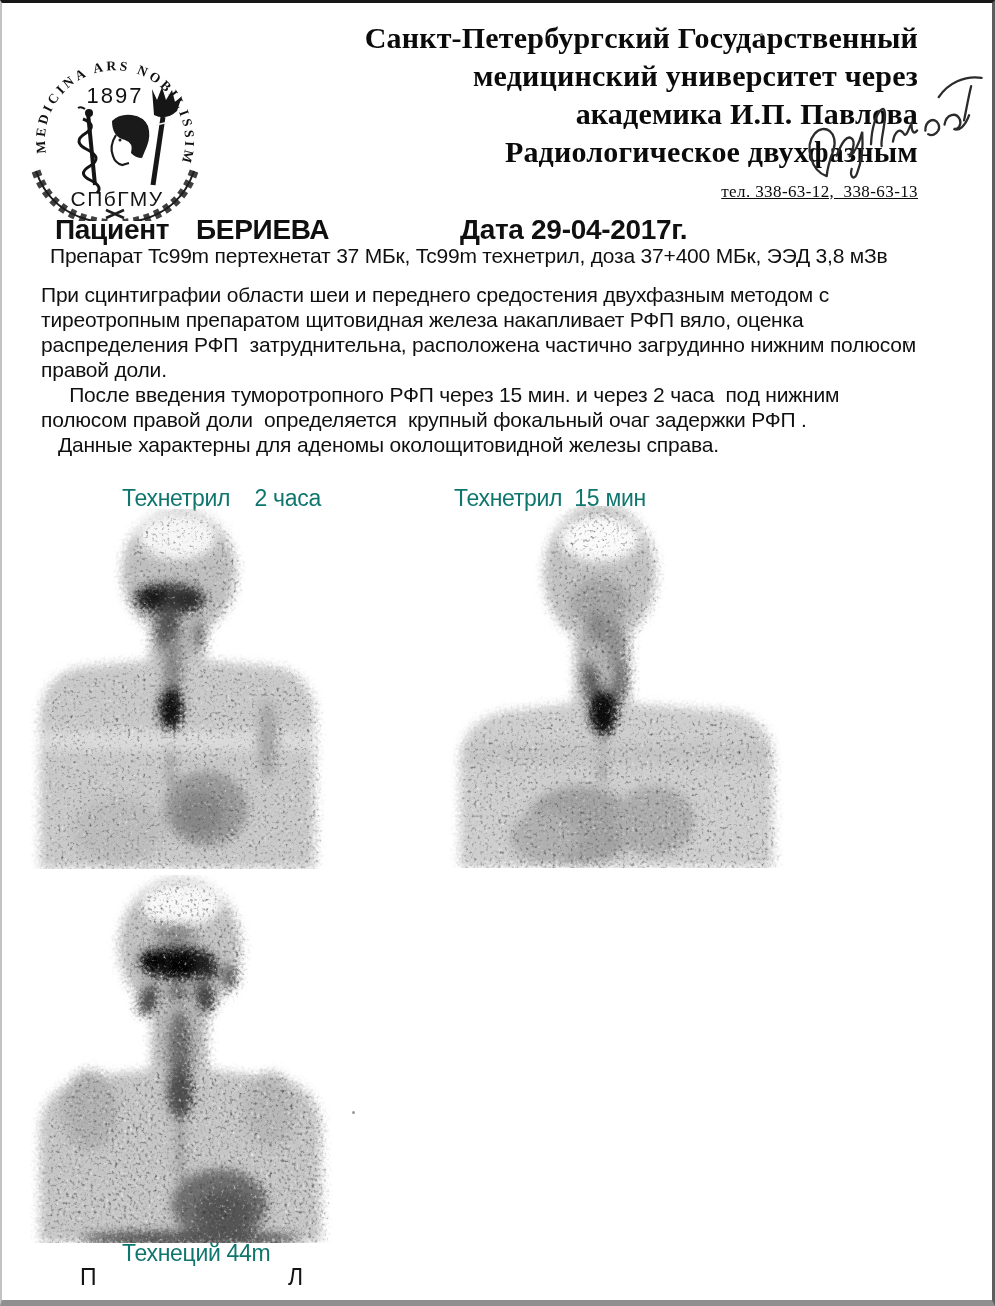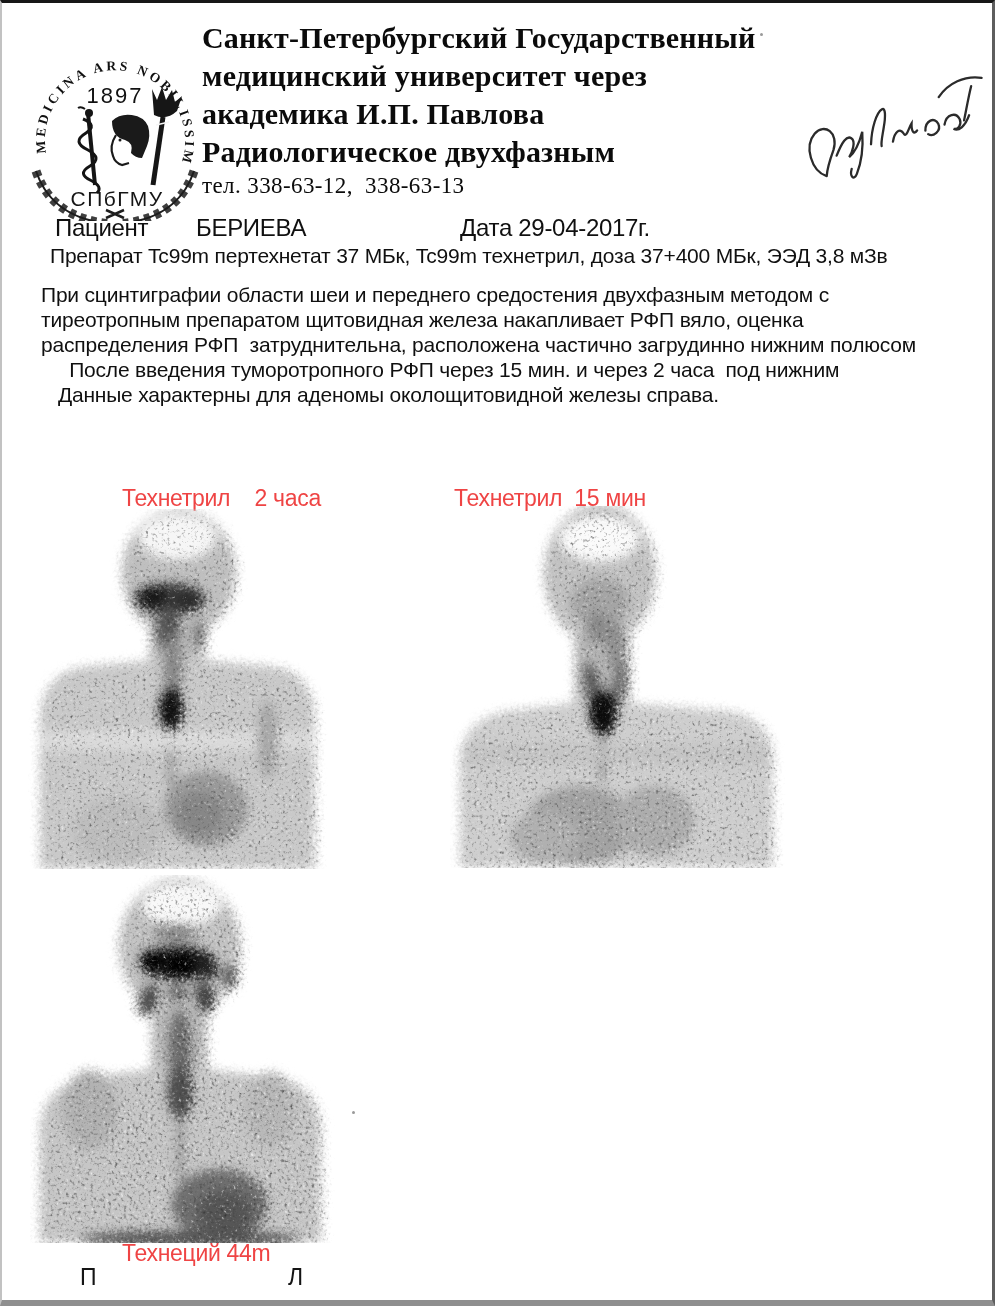--- a/index.html
+++ b/index.html
@@ -6,33 +6,33 @@
   .page {
     position:relative; width:995px; height:1306px; background:#ffffff;
     box-sizing:border-box; overflow:hidden;
     border-style:solid; border-width:3px 3px 6px 2px;
     border-color:#171717 #5e5e5e #8f8f8f #c2c2c2;
     font-family:"Liberation Sans", sans-serif; color:#101010;
   }
   .abs { position:absolute; }
   
   .uni-header {
-    left:200px; top:16px; width:700px; text-align:left;
+    left:216px; top:16px; width:700px; text-align:right;
     font-family:"Liberation Serif", serif; font-weight:bold;
     font-size:30px; line-height:38px; color:#0b0b0b; letter-spacing:0.2px;
   }
   .uni-header .phone {
-    font-weight:normal; font-size:23px; line-height:30px; margin-top:0;
-    white-space:pre; letter-spacing:0.4px;
+    font-weight:normal; font-size:17px; line-height:30px; margin-top:6px;
+    white-space:pre; letter-spacing:0.4px;text-decoration:underline;
   }
   
-  .b22 { font-weight:normal; font-size:24px; white-space:pre; letter-spacing:-0.3px; }
+  .b22 { font-weight:bold; font-size:28px; white-space:pre; letter-spacing:-0.3px; }
   .r21 { font-size:21px; white-space:pre; letter-spacing:-0.2px; }
   .report-line { font-size:21px; line-height:25px; white-space:pre; letter-spacing:-0.2px;margin-left:6px; }
-  .img-label { font-size:23px; white-space:pre; letter-spacing:-0.3px; color:#ef4444; }
+  .img-label { font-size:23px; white-space:pre; letter-spacing:-0.3px; color:#0f766e; }
   .marker { font-size:23px; color:#141414; }
   .speck { position:absolute; background:#9a9a9a; border-radius:50%; }
   svg text { font-family:"Liberation Sans", sans-serif; }
   svg .serifT { font-family:"Liberation Serif", serif; }
 </style>
 </head>
 <body>
 
 <div class="page">
 
@@ -141,21 +141,23 @@
   <span class="abs b22" style="left:53px; top:211px">Пациент</span>
   <span class="abs b22" style="left:194px; top:211px">БЕРИЕВА</span>
   <span class="abs b22" style="left:458px; top:211px">Дата 29-04-2017г.</span>
 
   <span class="abs r21" style="left:48px; top:241px">Препарат Tc99m пертехнетат 37 МБк, Tc99m технетрил, доза 37+400 МБк, ЭЭД 3,8 мЗв</span>
 
   <div class="abs" style="left:33px; top:279px">
     <div class="report-line">При сцинтиграфии области шеи и переднего средостения двухфазным методом с</div>
     <div class="report-line">тиреотропным препаратом щитовидная железа накапливает РФП вяло, оценка</div>
     <div class="report-line">распределения РФП  затруднительна, расположена частично загрудинно нижним полюсом</div>
+    <div class="report-line">правой доли.</div>
     <div class="report-line">     После введения туморотропного РФП через 15 мин. и через 2 часа  под нижним</div>
+    <div class="report-line">полюсом правой доли  определяется  крупный фокальный очаг задержки РФП .</div>
     <div class="report-line">   Данные характерны для аденомы околощитовидной железы справа.</div>
   </div>
 
   <span class="abs img-label" style="left:120px; top:482px">Технетрил    2 часа</span>
   <span class="abs img-label" style="left:452px; top:482px">Технетрил  15 мин</span>
 
   <svg class="abs" style="left:26px; top:506px" width="308" height="360" viewBox="0 0 308 360">
     <g filter="url(#grainA)">
       <g filter="url(#soft5)">
         <g>

